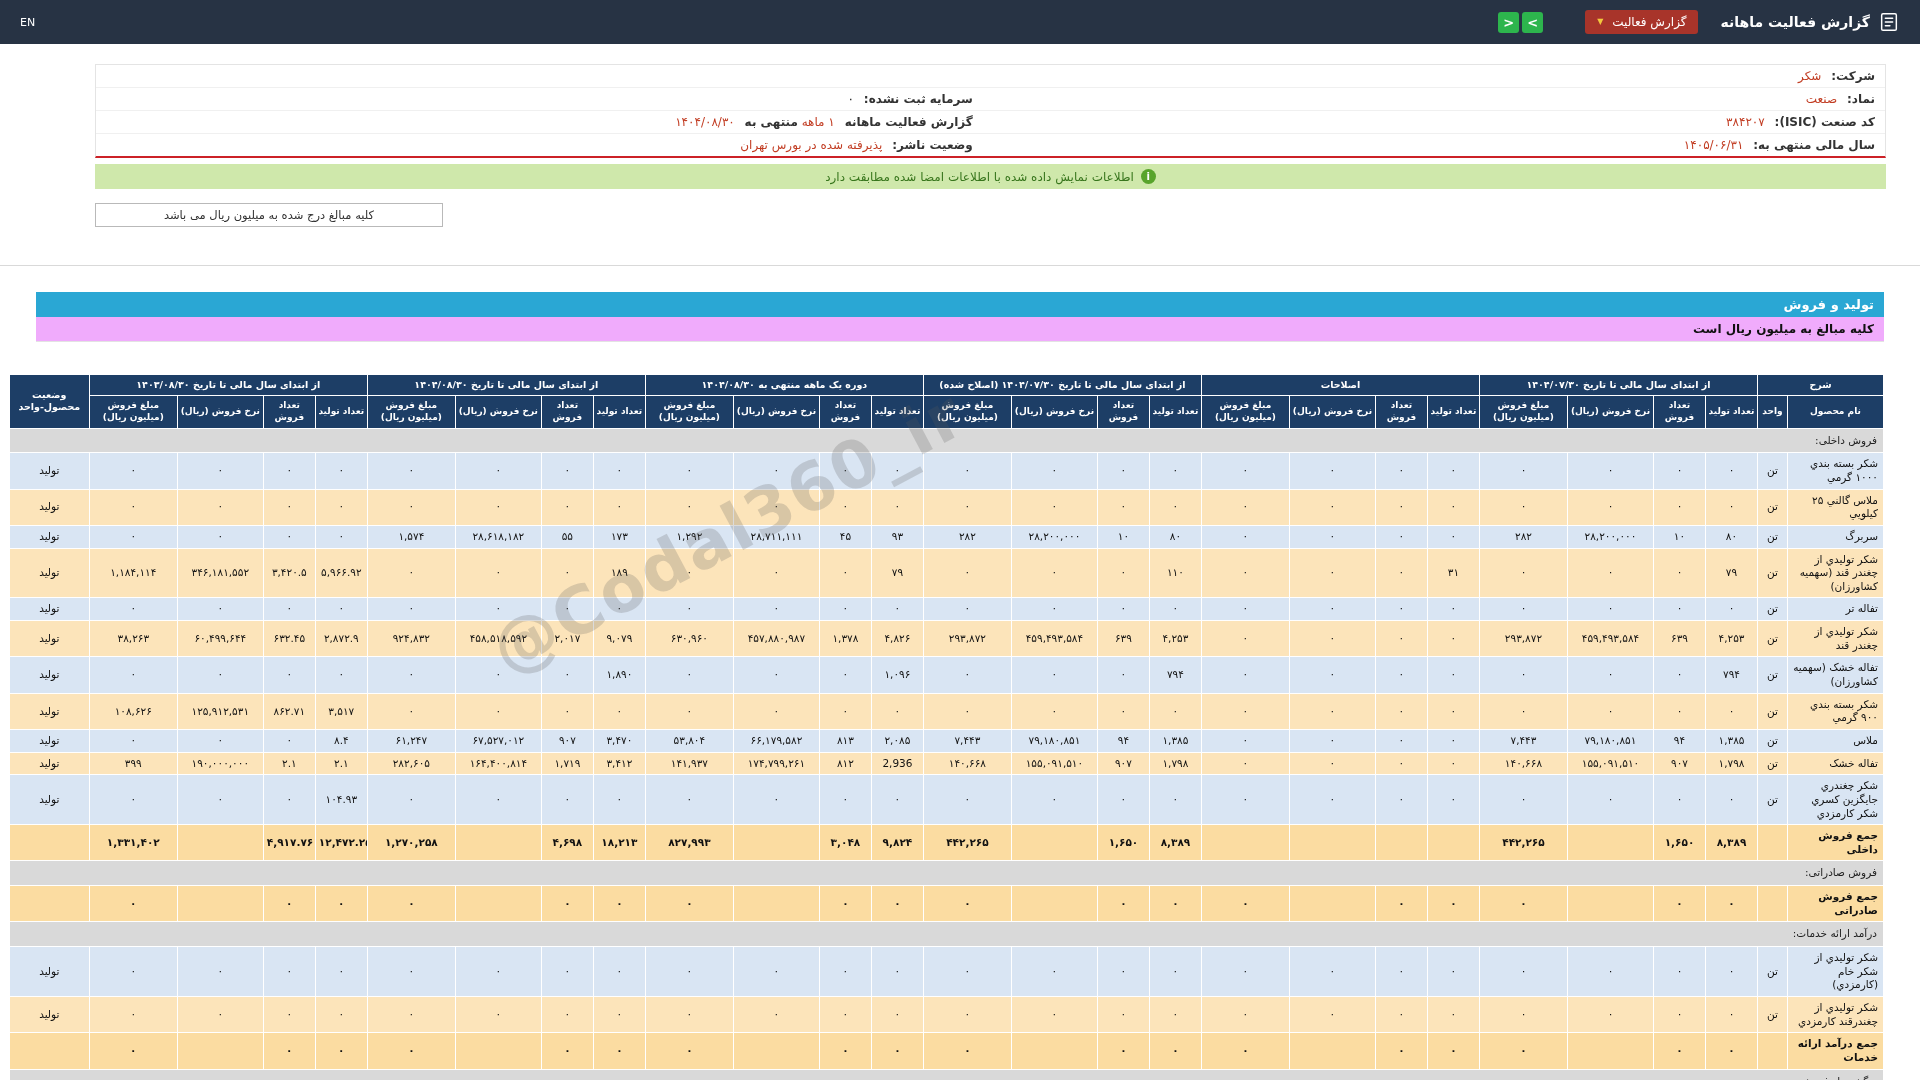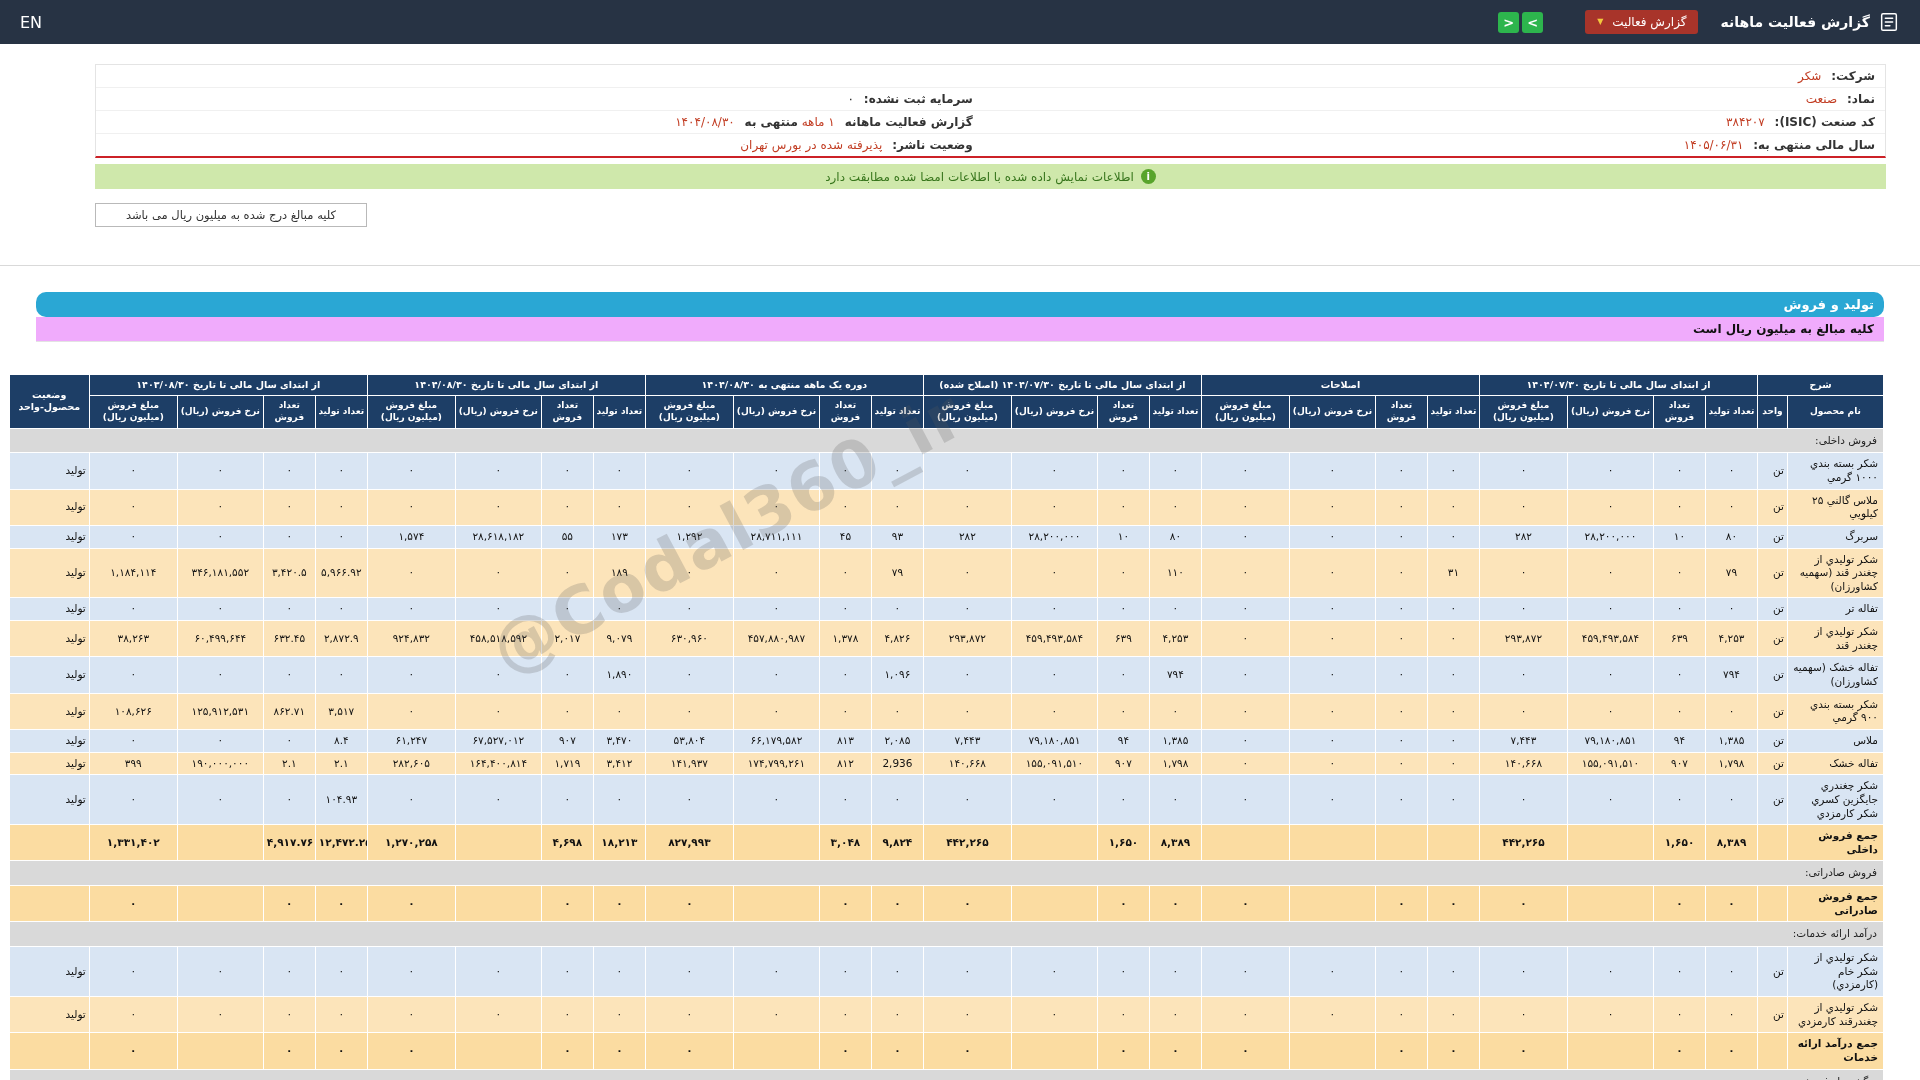--- a/index.html
+++ b/index.html
@@ -13,62 +13,62 @@
   .report-icon { display:inline-flex; align-items:center; margin-left:8px; }
   .page-title { font-size:14px; font-weight:bold; color:#fff; margin-left:18px; white-space:nowrap; }
   .report-dd { background:#a8342a; color:#fff; border:none; border-radius:3px;
     padding:5px 12px; font-size:12px; display:inline-flex; align-items:center; gap:9px;
     cursor:pointer; font-family:inherit; margin-right:4px; }
   .dd-chevron { color:#f2c83d; font-size:8px; line-height:1; }
   .nav-btns { display:inline-flex; gap:3px; margin-right:42px; }
   .nav-btn { width:21px; height:21px; background:#2db54d; color:#fff; border:none;
     border-radius:3px; font-size:13px; font-weight:bold; line-height:1; cursor:pointer;
     display:inline-flex; align-items:center; justify-content:center; font-family:inherit; }
-  .lang { margin-right:auto; color:#fff; font-size:16px; text-decoration:none; cursor:pointer; }
+  .lang { margin-right:auto; color:#fff; font-size:11px; text-decoration:none; cursor:pointer; }
 
   
   .info { margin:20px 34px 0 95px; border:1px solid #e4e4e4; border-bottom:2px solid #cc2127; background:#fff; }
   .info-row { display:flex; border-bottom:1px solid #f0f0f0; padding:4px 10px; font-size:12px; align-items:center; }
   .info-row:last-child { border-bottom:none; }
   .pair { text-align:right; }
   .pair-r { flex:0 0 51%; }
   .pair-l { flex:0 0 49%; }
   .ilabel { color:#333; font-weight:600; }
   .ivalue { color:#222; margin-right:6px; }
   .ivalue.red { color:#c23d23; }
 
   
   .notice { margin:6px 34px 0 95px; height:25px; background:#cfe8ab; color:#38761d;
     font-size:12px; display:flex; align-items:center; justify-content:center; gap:7px; }
   .info-icon { width:15px; height:15px; border-radius:50%; background:#58a42c; color:#fff;
     font-size:10px; font-weight:bold; font-style:normal; display:inline-flex;
     align-items:center; justify-content:center; }
 
   
-  .note-box { width:272px; margin:14px auto 0 95px; border:1px solid #b9b9b9; background:#fff;
+  .note-box { width:348px; margin:14px auto 0 95px; border:1px solid #b9b9b9; background:#fff;
     font-size:11.5px; color:#333; text-align:center; padding:4px 8px; }
 
   
   .main { margin-top:38px; border-top:1px solid #d9d9d9; padding:26px 36px 0 36px; position:relative; }
-  .section-bar { background:#2aa7d4; color:#fff; font-weight:bold; font-size:13px; padding:5px 10px;border-radius:10px; }
+  .section-bar { background:#2aa7d4; color:#fff; font-weight:bold; font-size:13px; padding:5px 10px; }
   .amounts-row { font-size:12px; font-weight:bold; color:#111; padding:5px 10px;
     border-bottom:1px solid #e3e3e3; background:#f0abfc; }
 
   
   .table-wrap { margin-top:32px; position:relative; }
   table { width:100%; border-collapse:collapse; table-layout:fixed; }
   th, td { border:1px solid #fff; overflow:hidden; vertical-align:middle; }
   thead th { background:#1d3e66; color:#fff; font-weight:bold; padding:4px 2px;
     line-height:1.3; text-align:center; }
   thead th.grp { font-size:9.5px; }
   thead th.sub { font-size:9px; }
   tbody td { font-size:10.5px; color:#111; padding:4px 3px; line-height:1.3; }
   td.name { text-align:right; padding-right:5px; }
   td.num { text-align:center; direction:ltr; }
-  td.unit, td.status { text-align:right; }
+  td.unit, td.status { text-align:center; }
   tr.product.blue td { background:#d9e5f3; }
   tr.product.orange td { background:#fce4ba; }
   tr.section td { background:#d9d9d9; font-weight:normal; text-align:right; padding:5px 6px; color:#222; }
   tr.total td { background:#fbdca1; font-weight:bold; }
 
   .watermark { position:absolute; top:120px; left:430px; transform:rotate(-28deg);
     font-size:66px; font-weight:bold; color:rgba(90,90,90,0.22); pointer-events:none;
     white-space:nowrap; z-index:5; direction:ltr; letter-spacing:2px; }
 </style>
 </head>

